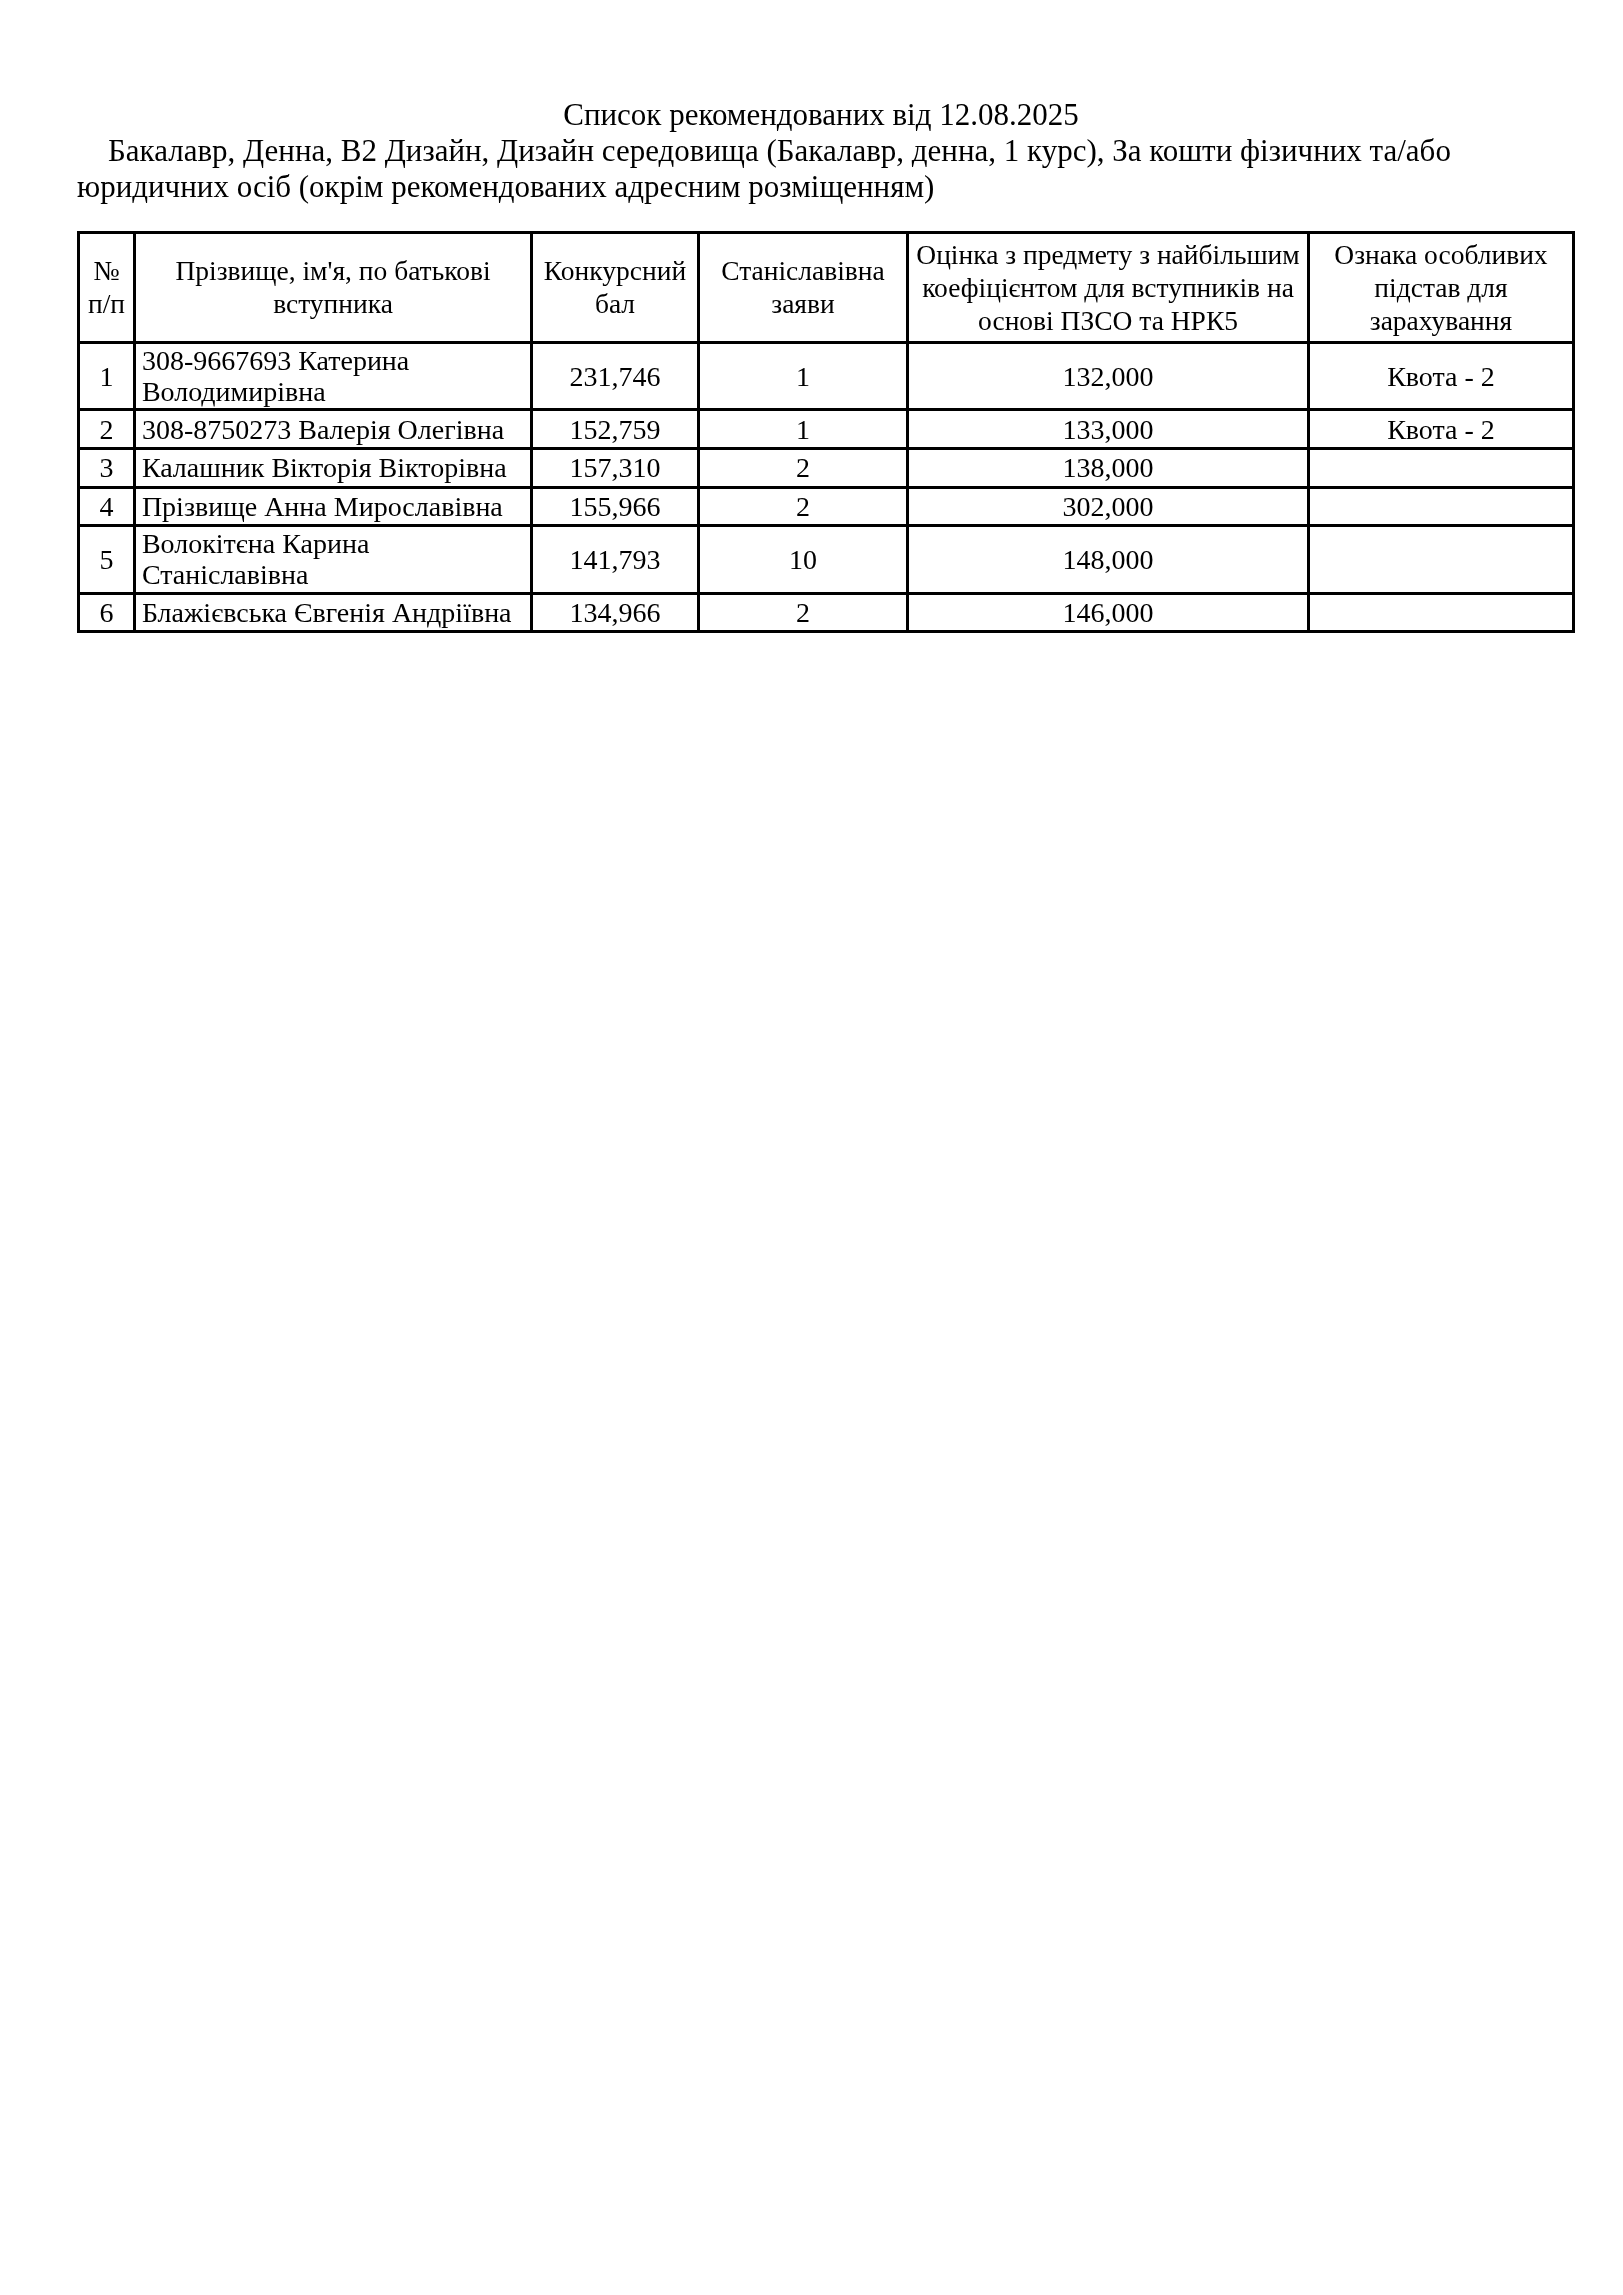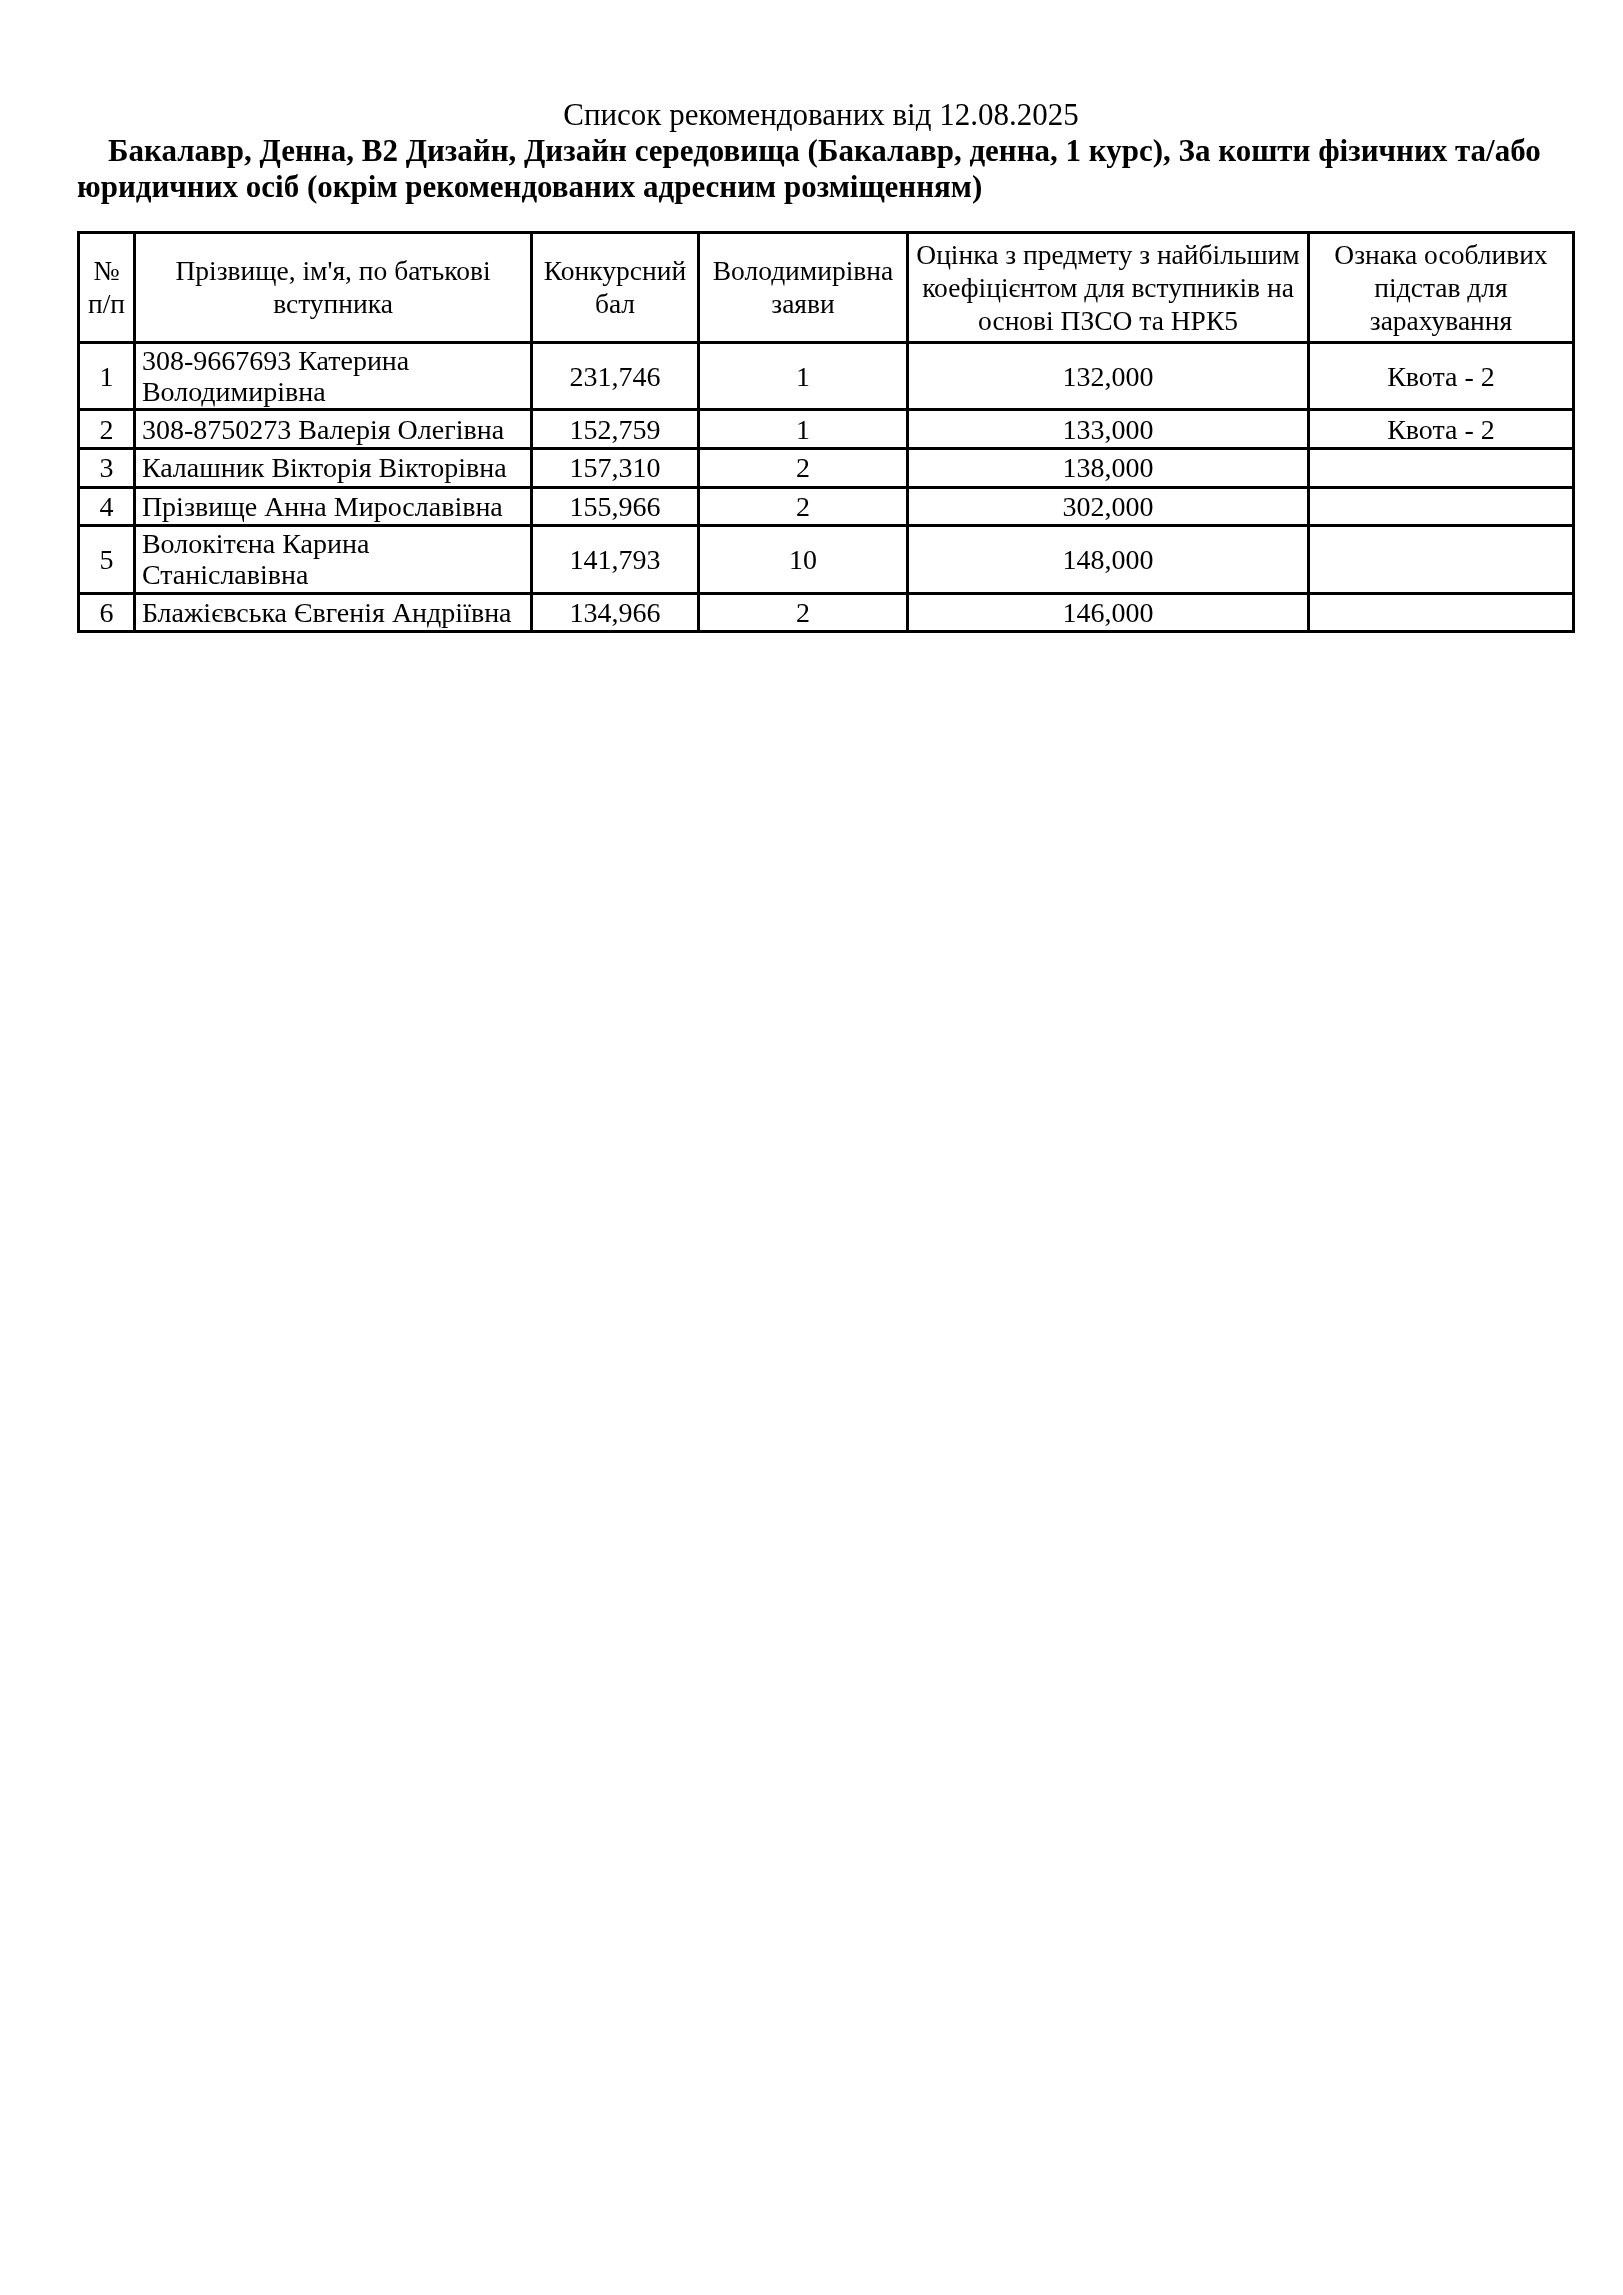--- a/index.html
+++ b/index.html
@@ -19,21 +19,21 @@
   }
   .doc-title {
     font-size: 31px;
     line-height: 36px;
     text-align: center;
     font-weight: normal;
   }
   .doc-subtitle {
     font-size: 31px;
     line-height: 36px;
-    font-weight: bold;
+    font-weight: normal;
     text-indent: 31px;
     margin-top: 0;
   }
   table.applicants {
     border-collapse: collapse;
     table-layout: fixed;
     width: 1495px;
     margin-top: 26px;
   }
   table.applicants th,
@@ -79,21 +79,21 @@
       <col style="width:167px">
       <col style="width:209px">
       <col style="width:401px">
       <col style="width:265px">
     </colgroup>
     <thead>
       <tr>
         <th>№ п/п</th>
         <th>Прізвище, ім'я, по батькові вступника</th>
         <th>Конкурсний бал</th>
-        <th>Володимирівна заяви</th>
+        <th>Станіславівна заяви</th>
         <th>Оцінка з предмету з найбільшим коефіцієнтом для вступників на основі ПЗСО та НРК5</th>
         <th>Ознака особливих підстав для зарахування</th>
       </tr>
     </thead>
     <tbody>
       <tr>
         <td>1</td>
         <td class="name-cell">308-9667693 Катерина Володимирівна</td>
         <td>231,746</td>
         <td>1</td>

